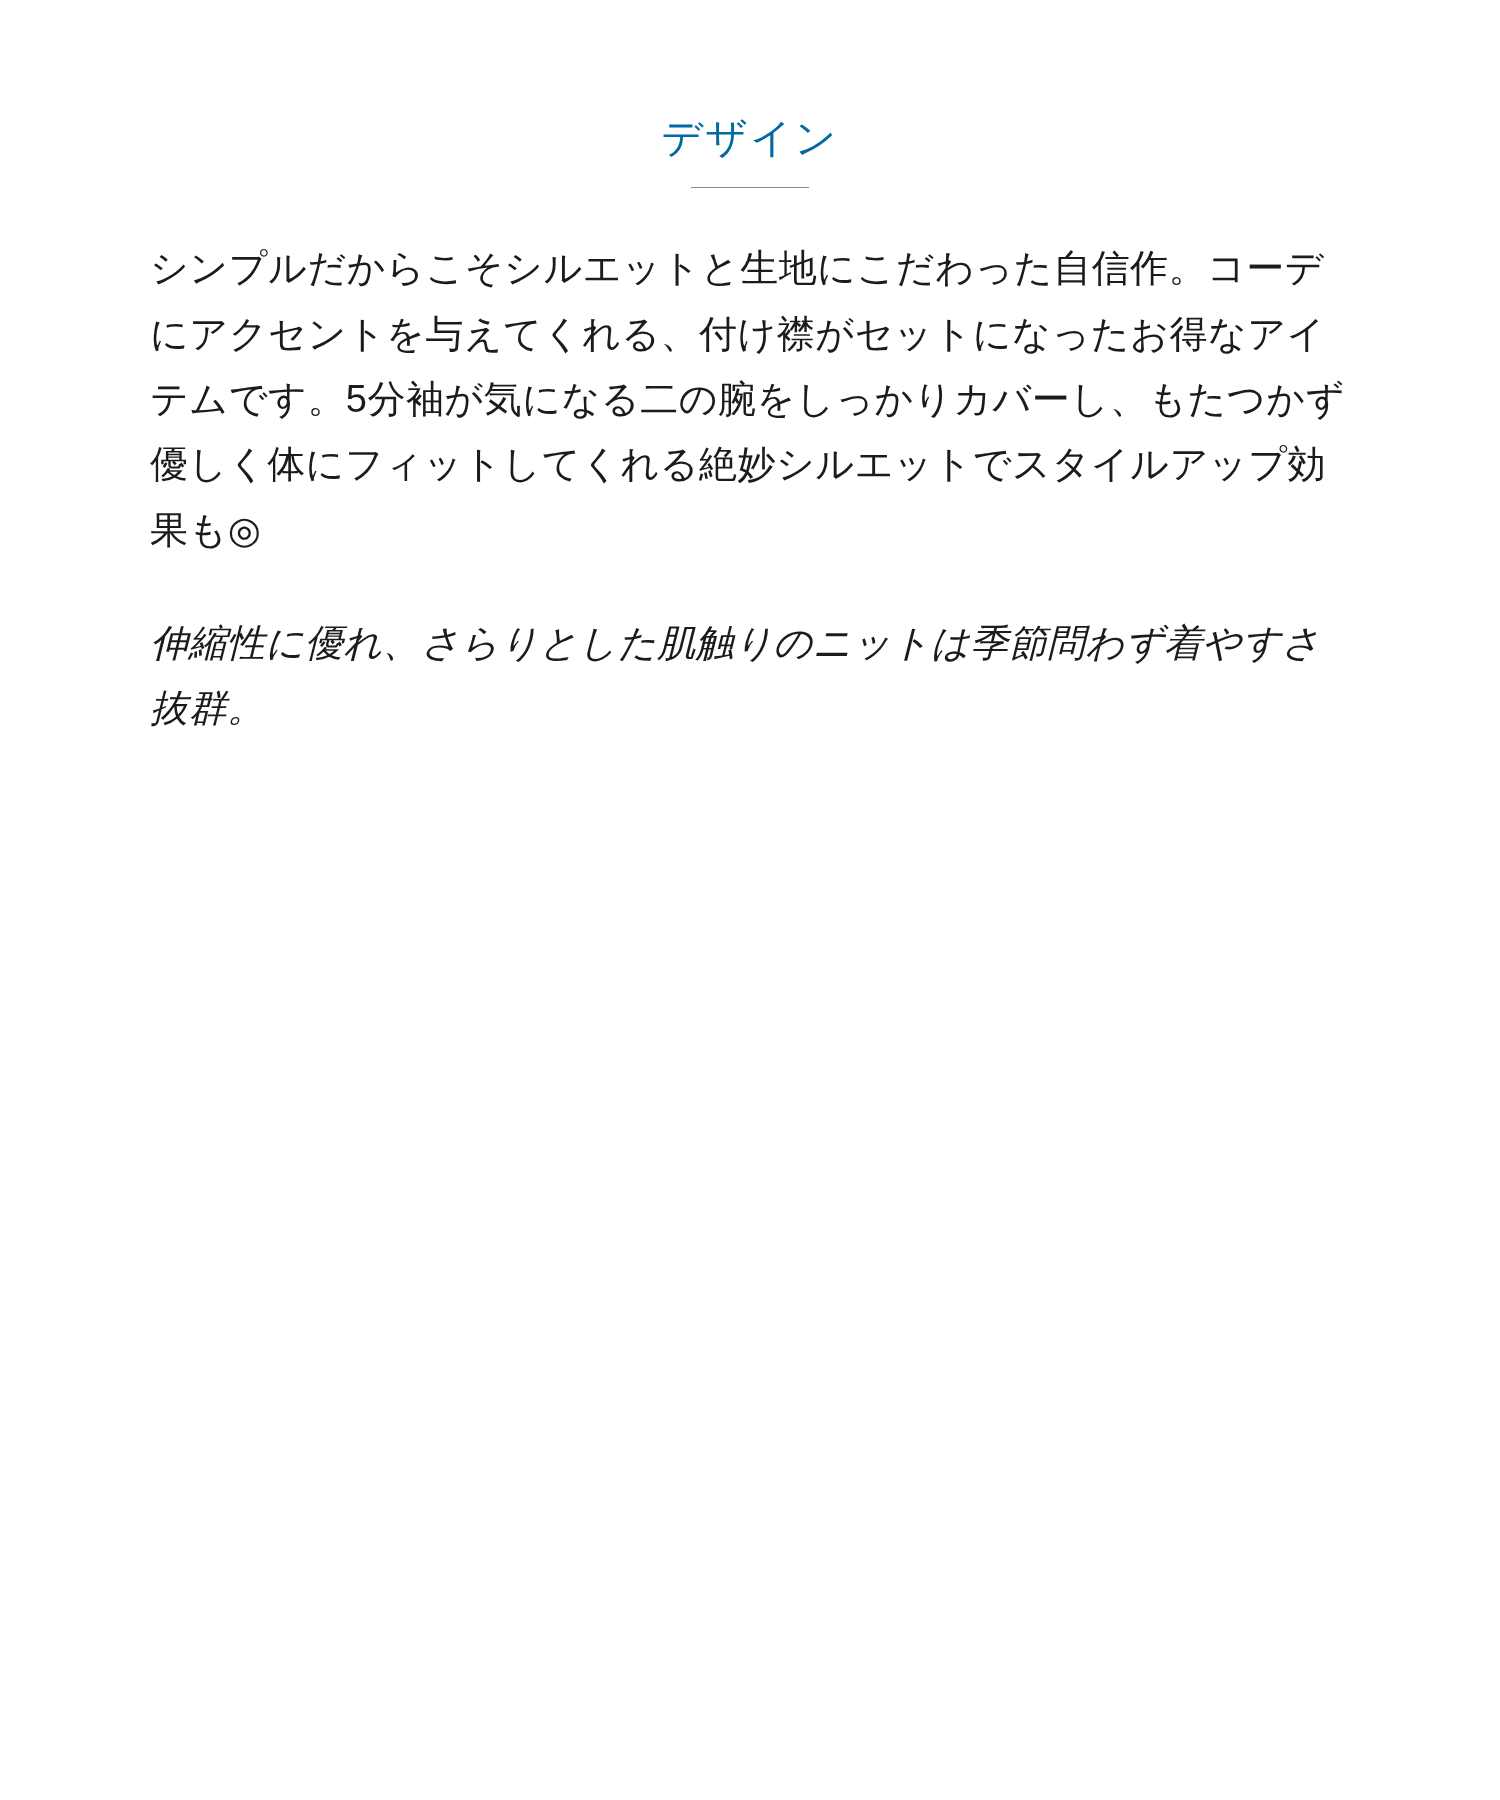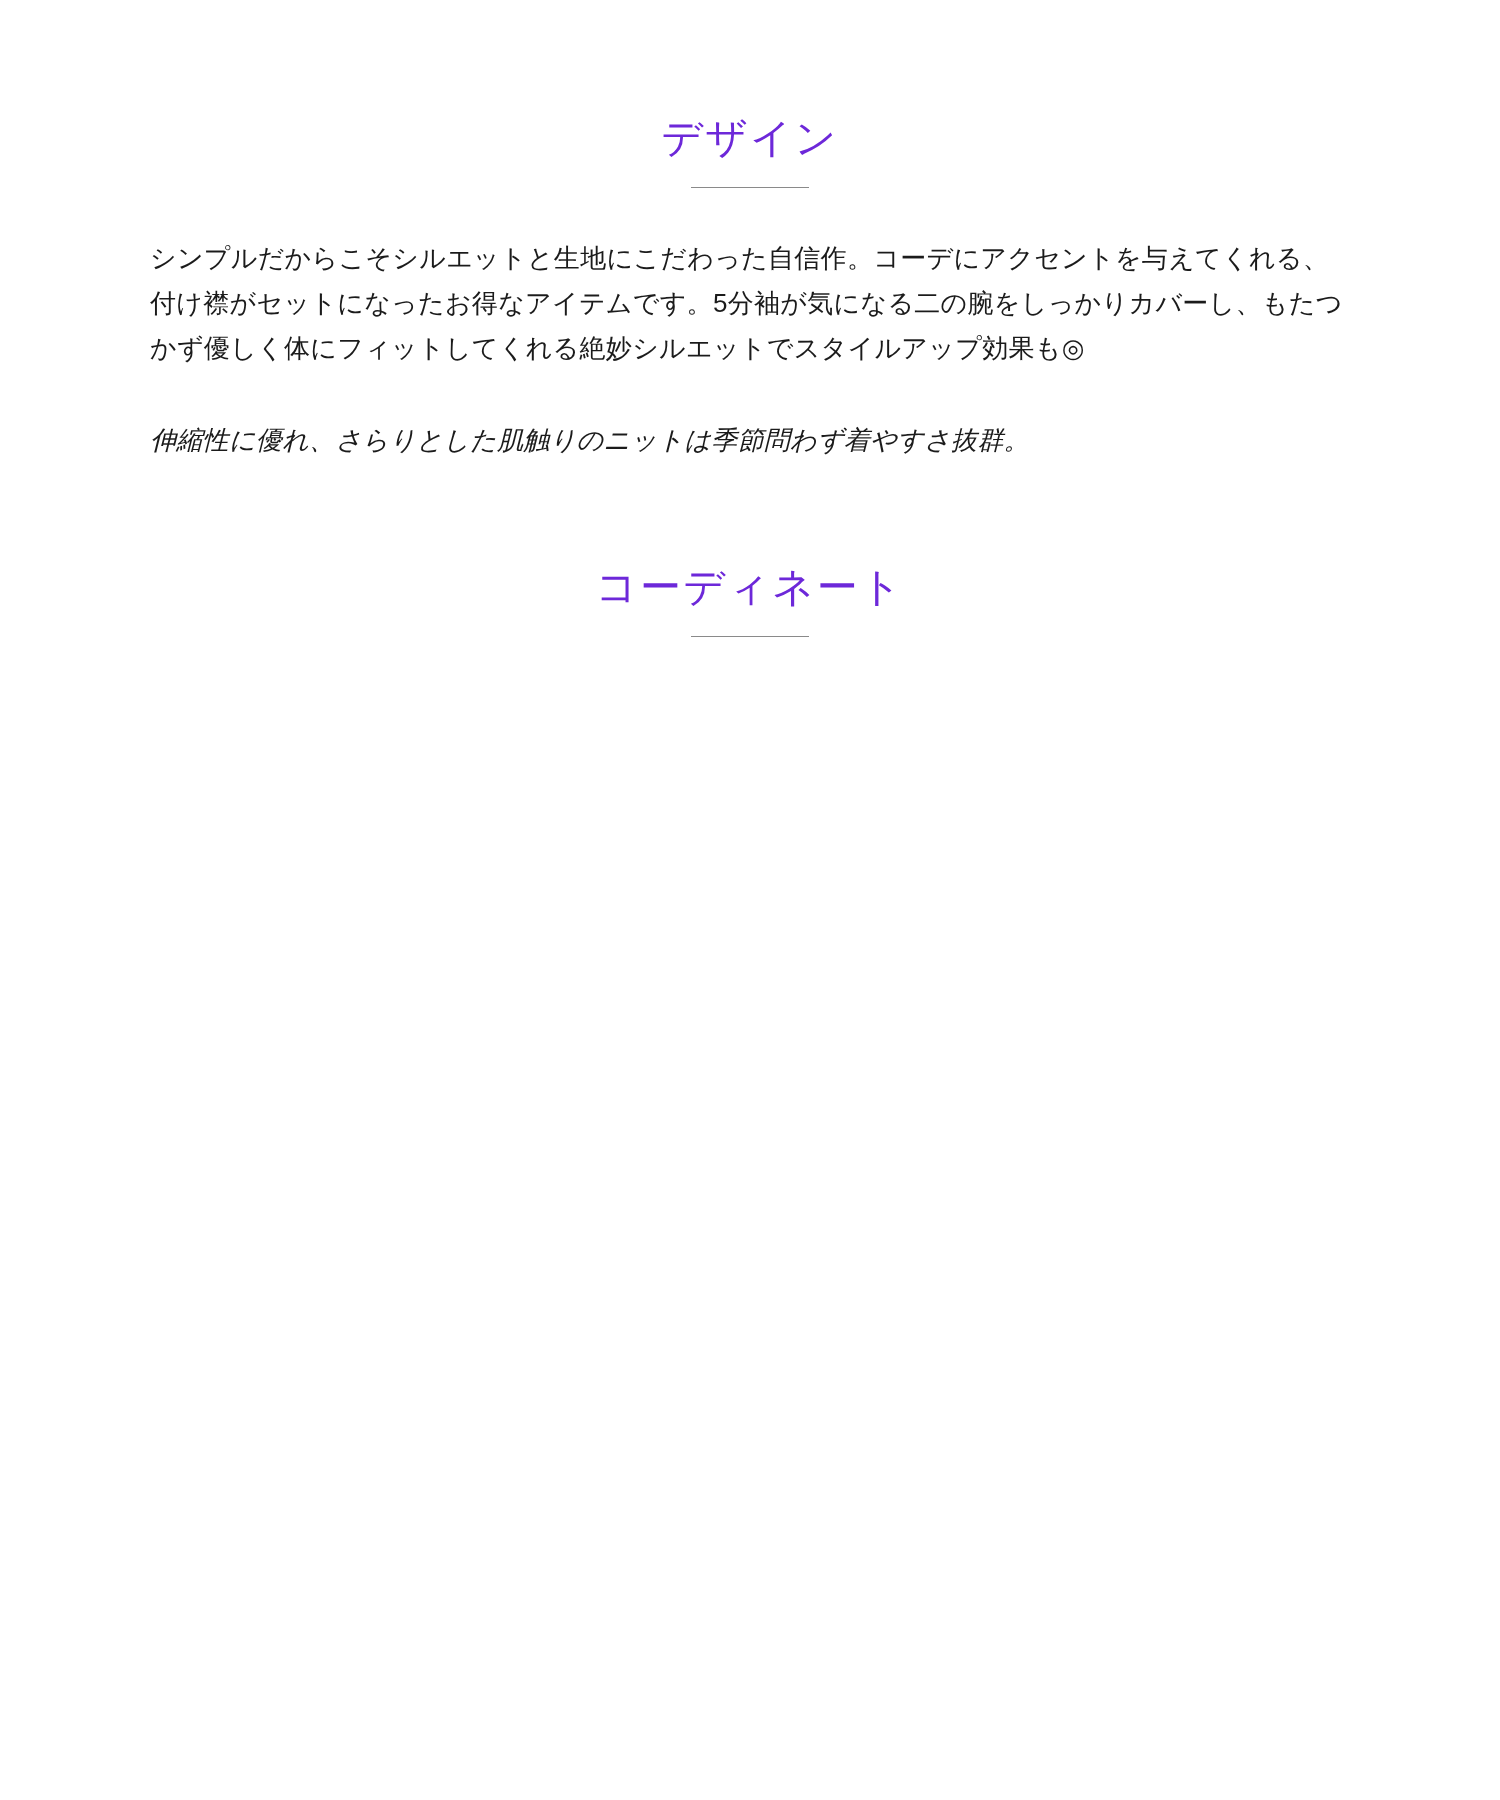--- a/index.html
+++ b/index.html
@@ -26,31 +26,31 @@
   }
   .section-head {
     text-align: center;
     padding-top: 0;
   }
   .section-title {
     font-size: 41px;
     font-weight: 400;
     letter-spacing: 0.06em;
     line-height: 1.3;
-    color: #6d28d9;
+    color: #0369a1;
     margin: 16px;
   }
   .title-rule {
     width: 118px;
     height: 1px;
     background: #8a8a8a;
     margin: 22px auto 0 auto;
   }
   .body-text {
-    font-size: 26px;
+    font-size: 38px;
     font-weight: 400;
     line-height: 1.72;
     letter-spacing: 0.012em;
     color: #1b1b1b;
     margin: 0;
     text-align: left;
     word-break: break-all;
   }
   
   #sec-design .section-head { margin-top: 112px; }
@@ -73,19 +73,15 @@
       <div class="title-rule"></div>
     </div>
     <p class="body-text">シンプルだからこそシルエットと生地にこだわった自信作。コーデにアクセントを与えてくれる、付け襟がセットになったお得なアイテムです。5分袖が気になる二の腕をしっかりカバーし、もたつかず優しく体にフィットしてくれる絶妙シルエットでスタイルアップ効果も◎</p>
   </section>
 
   <section class="section" id="sec-material">
     <p class="body-text">伸縮性に優れ、さらりとした肌触りのニットは季節問わず着やすさ抜群。</p>
   </section>
 
   <section class="section" id="sec-coordinate">
-    <div class="section-head">
-      <h2 class="section-title">コーディネート</h2>
-      <div class="title-rule"></div>
-    </div>
   </section>
 
 </div>
 
 </body></html>

